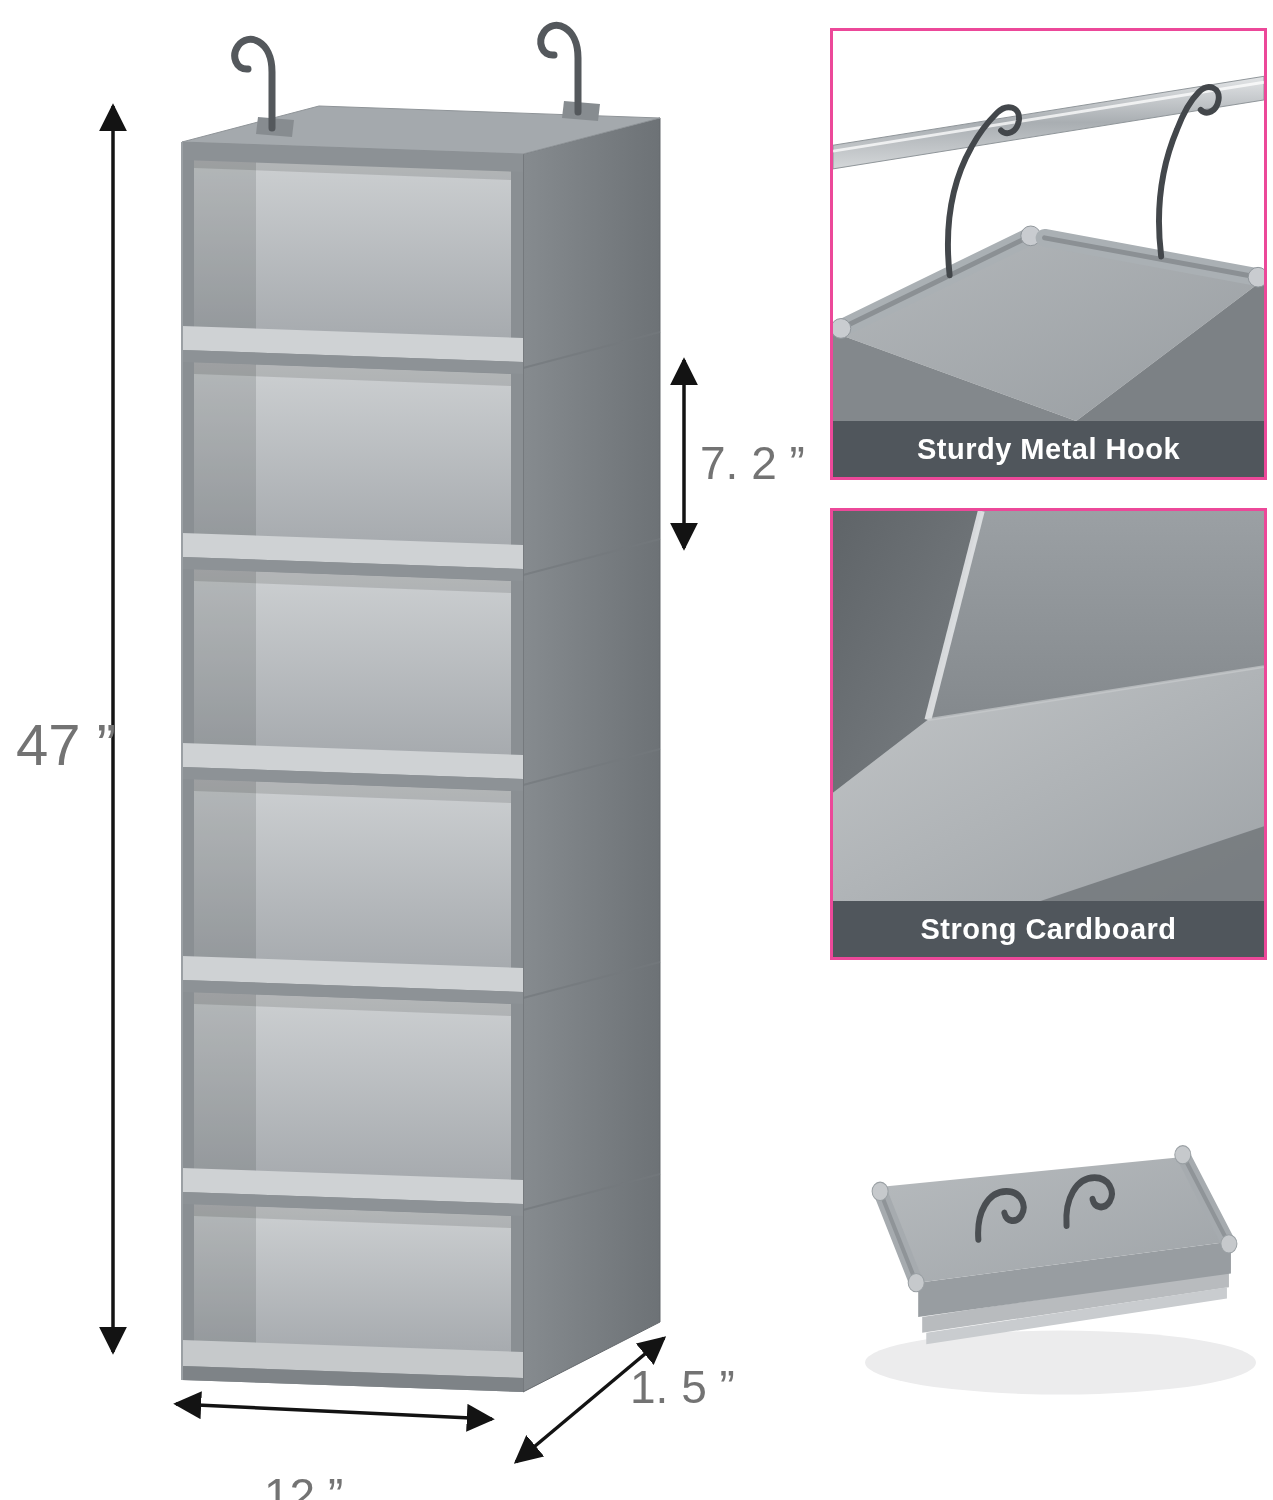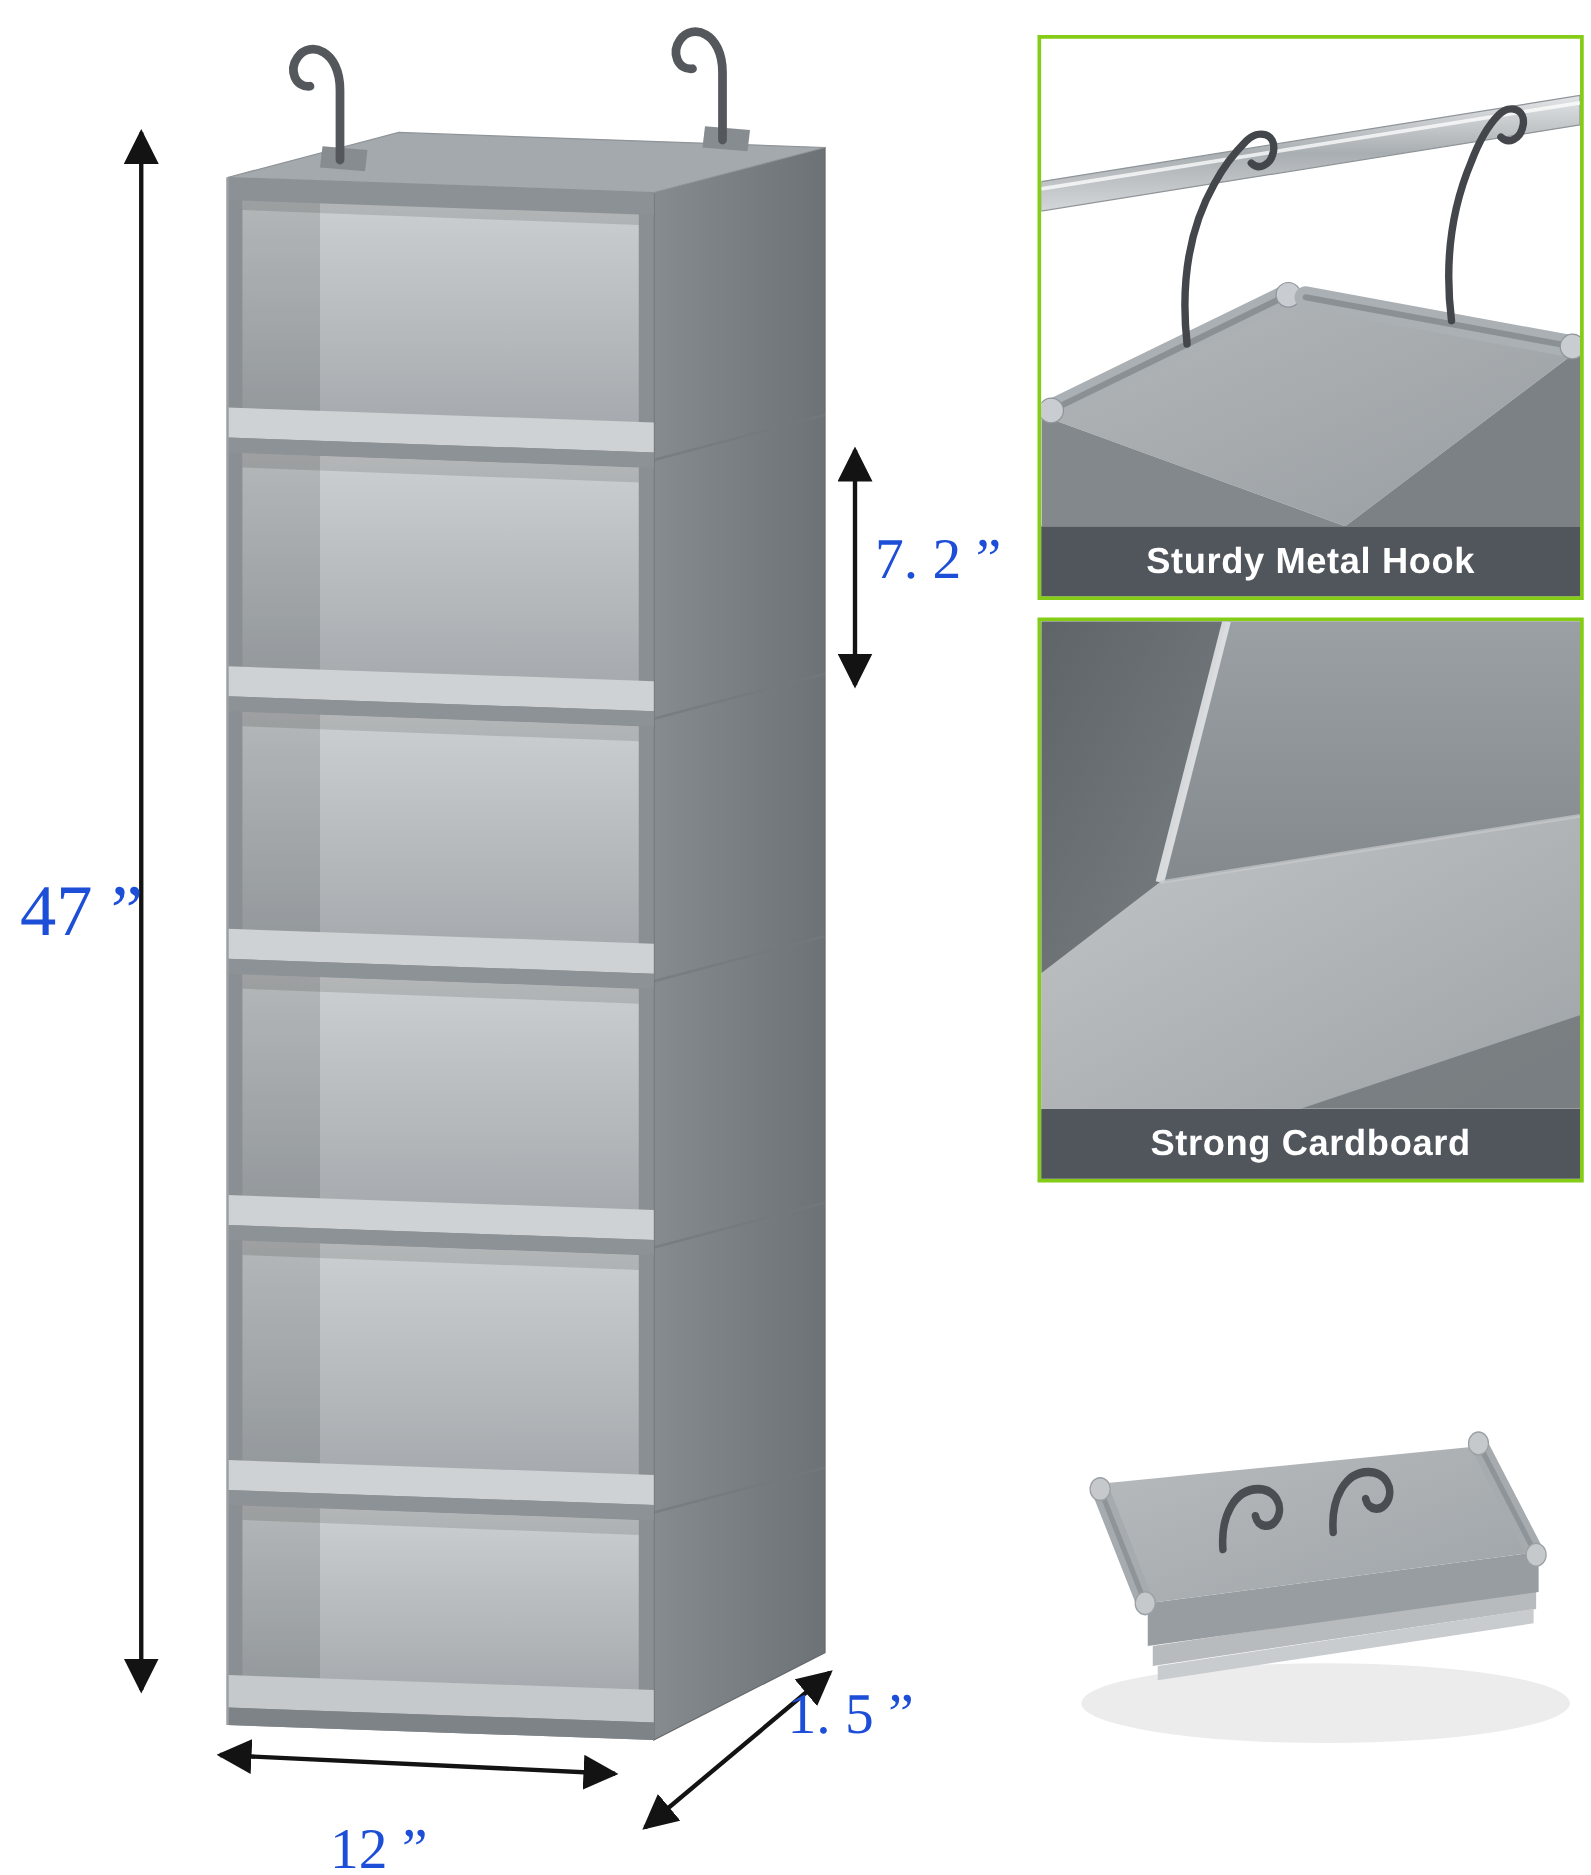--- a/index.html
+++ b/index.html
@@ -1,25 +1,25 @@
 <!DOCTYPE html>
 <html><head>
 <meta charset="utf-8">
 <style>
   html,body{margin:0;padding:0;background:#fff;}
   .canvas{position:relative;width:1273px;height:1500px;background:#fff;overflow:hidden;
           font-family:"Liberation Sans",sans-serif;}
   .main-svg{position:absolute;left:0;top:0;}
-  .dim-label{position:absolute;font-family:Liberation Serif, serif;color:#1d4ed8;
-             white-space:nowrap;line-height:1;}
+  .dim-label{position:absolute;font-family:Liberation Sans, sans-serif;color:#737373;
+             white-space:nowrap;line-height:1;margin-top:16px;}
   .dim-label.big{font-size:58px;}
   .dim-label.mid{font-size:46px;}
   .panel{position:absolute;left:830px;width:437px;height:452px;box-sizing:border-box;
          background:#fff;display:flex;flex-direction:column;}
-  .panel.framed{border:3px solid #84cc16;}
+  .panel.framed{border:3px solid #ec4899;}
   .panel-photo{flex:1 1 auto;position:relative;overflow:hidden;}
   .panel-photo svg{display:block;width:100%;height:100%;}
   .panel-caption{flex:0 0 56px;background:#50565c;color:#fff;display:flex;
                  align-items:center;justify-content:center;font-weight:bold;
                  font-size:29px;letter-spacing:0.5px;
                  font-family:"Liberation Sans",sans-serif;}
 </style>
 </head>
 <body>
 
@@ -164,21 +164,21 @@
           <path d="M118,248 C112,192 122,150 140,118 C148,103 158,91 166,83 C176,73 190,77 188,91 C186,103 176,107 170,101" stroke="#43474b" stroke-width="6" fill="none" stroke-linecap="round"></path>
         </g>
         <g>
           <path d="M332,229 C326,180 332,138 348,100 C354,84 362,70 370,62 C380,52 392,58 390,70 C388,82 378,86 372,80" stroke="#43474b" stroke-width="6" fill="none" stroke-linecap="round"></path>
         </g>
       </svg>
     </div>
     <div class="panel-caption">Sturdy Metal Hook</div>
   </div>
 
-  <div class="panel framed" style="top:494px;">
+  <div class="panel framed" style="top:508px;">
     <div class="panel-photo">
       <svg viewBox="0 0 436 396" preserveAspectRatio="none">
         <defs>
           <linearGradient id="gWallL" x1="0" y1="0" x2="1" y2="1">
             <stop offset="0" stop-color="#5f6468"></stop>
               <stop offset="1" stop-color="#7b8084"></stop>
           </linearGradient>
           <linearGradient id="gWallB" x1="0" y1="0" x2="0" y2="1">
             <stop offset="0" stop-color="#9ba0a4"></stop>
               <stop offset="1" stop-color="#84898d"></stop>

